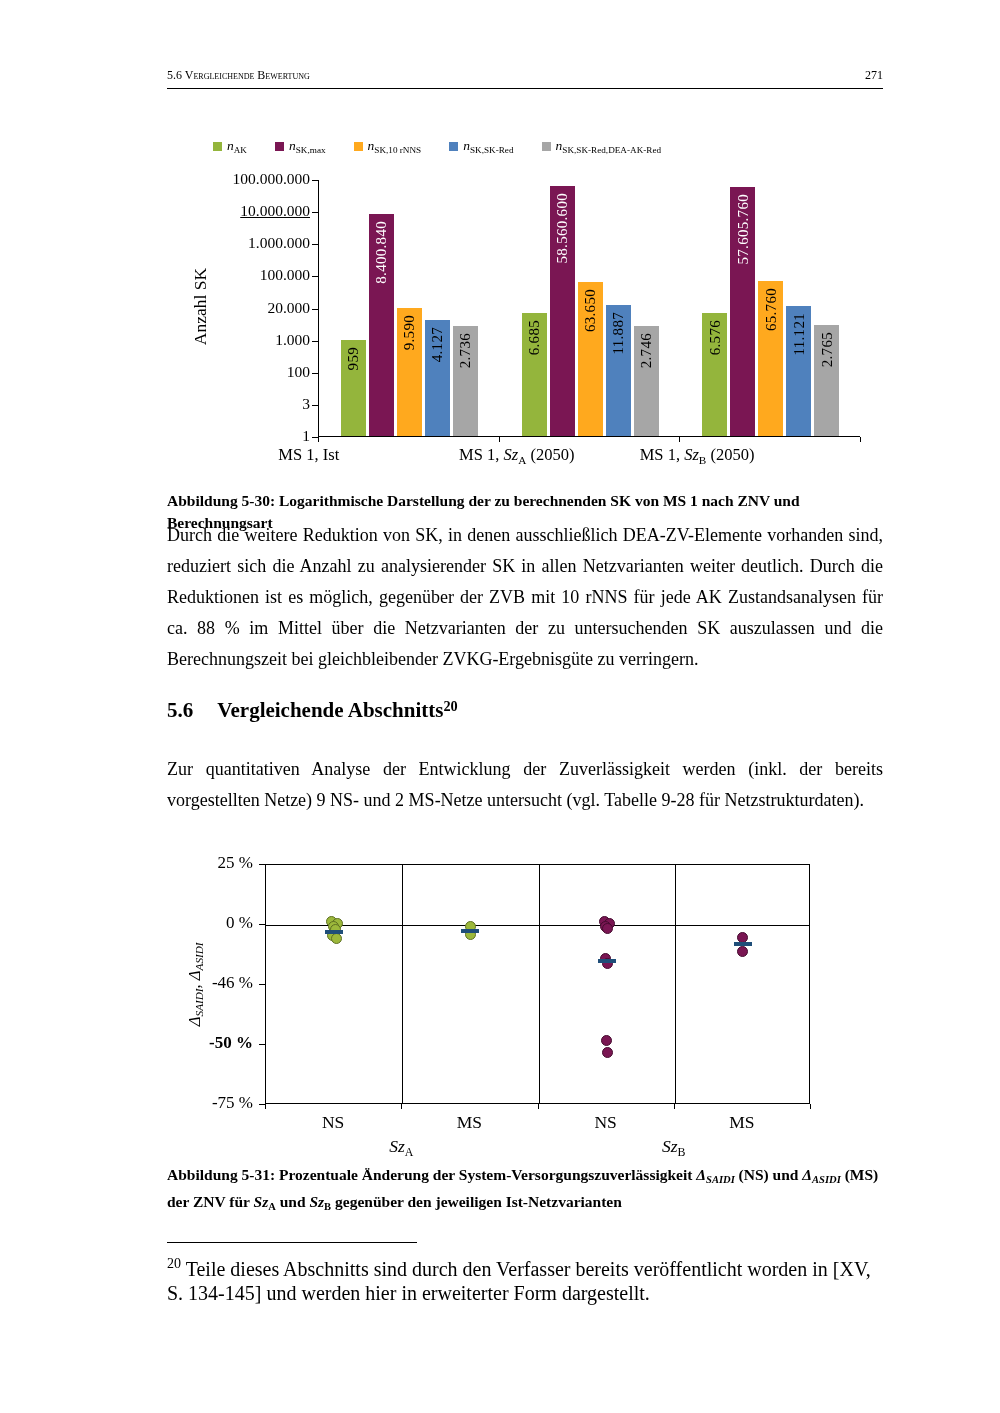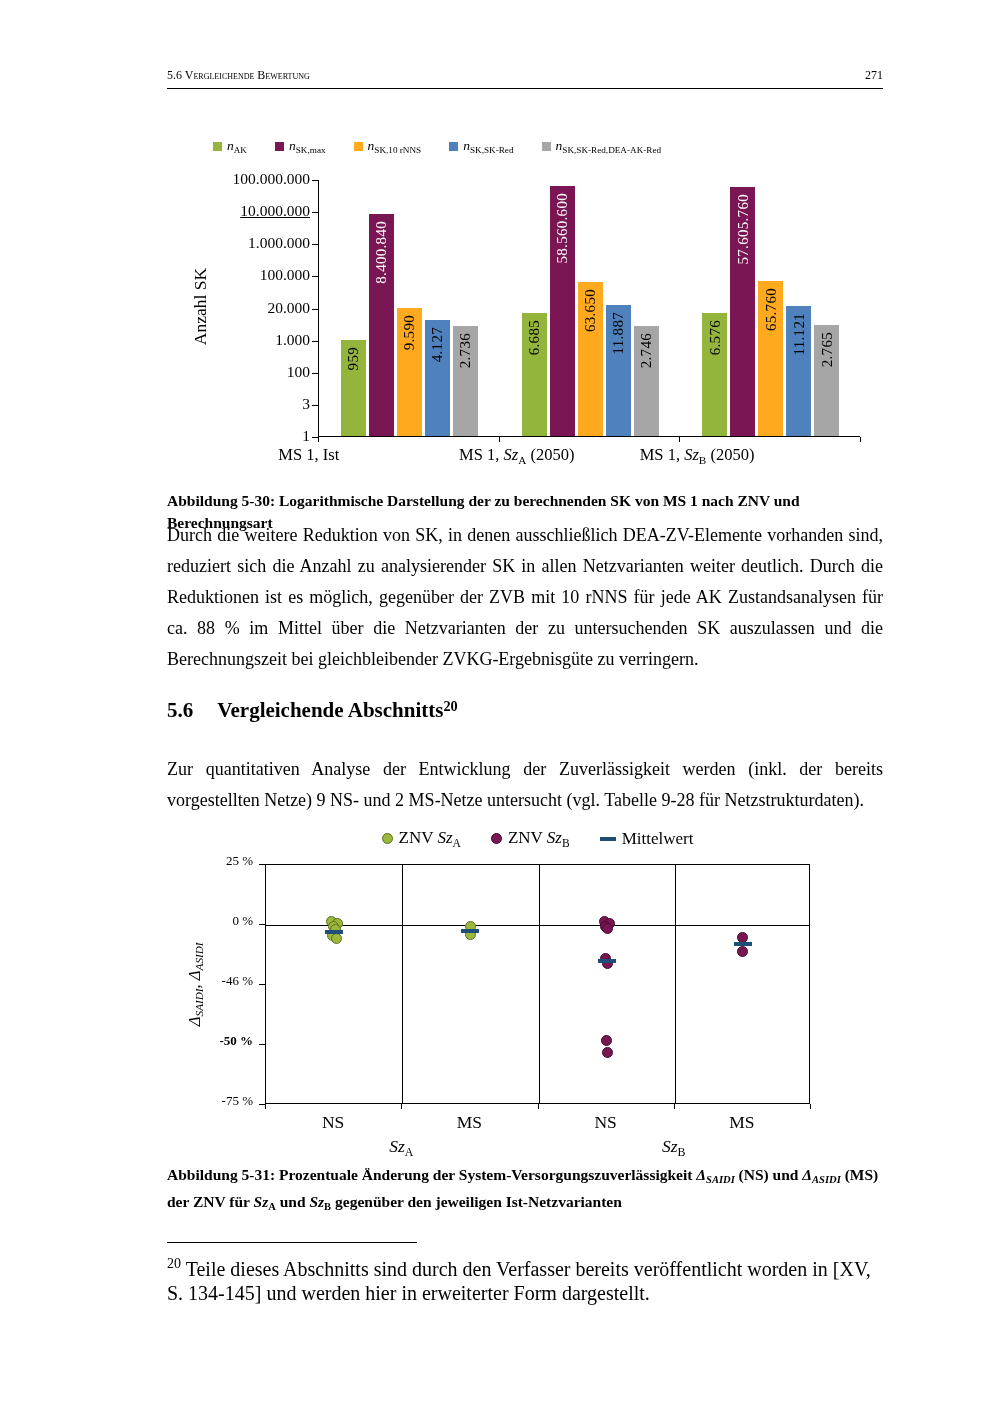--- a/index.html
+++ b/index.html
@@ -37,21 +37,21 @@
   .c1-xcat{position:absolute;top:311px;width:260px;font-size:16.5px}
 
   
   .legend2{position:absolute;left:115px;top:6px;width:545px;display:flex;justify-content:center;gap:30px;
     align-items:center;font-size:17px}
   .leg-dot{width:11px;height:11px;border-radius:50%;display:inline-block;border:1.5px solid;margin-right:6px;flex:none}
   .leg-dash{width:16px;height:3.5px;display:inline-block;margin-right:6px;flex:none}
   .ylab2{position:absolute;left:-75px;top:152px;width:240px;text-align:center;font-size:16.5px;
     transform:rotate(-90deg);transform-origin:center}
   .plot2{position:absolute;left:115px;top:42px;width:545px;height:240px;border:1.2px solid #000}
-  .c2-ytick{position:absolute;left:0;width:103px;text-align:right;font-size:13px}
+  .c2-ytick{position:absolute;left:0;width:103px;text-align:right;font-size:17px}
   .c2-ytickmark{position:absolute;left:109px;width:6px;height:1px;background:#000}
   .c2-div{position:absolute;top:0;width:1px;height:100%;background:#000}
   .c2-zero{position:absolute;left:0;width:100%;height:1px;background:#000}
   .c2-btick{position:absolute;top:282px;width:1px;height:5px;background:#000}
   .c2-glab{position:absolute;top:290px;width:60px;text-align:center;font-size:17.5px}
   .c2-slab{position:absolute;top:314px;width:80px;text-align:center;font-size:17.5px}
   .c2-dot{position:absolute;width:11px;height:11px;border-radius:50%;border:1.5px solid}
   .c2-dash{position:absolute;width:18px;height:3.5px}
 
   
@@ -178,34 +178,20 @@
 
 <p class="bodytext" id="para1">Durch die weitere Reduktion von SK, in denen ausschließlich DEA-ZV-Elemente vorhanden sind, reduziert sich die Anzahl zu analysierender SK in allen Netzvarianten weiter deutlich. Durch die Reduktionen ist es möglich, gegenüber der ZVB mit 10 rNNS für jede AK Zustandsanalysen für ca. 88 % im Mittel über die Netzvarianten der zu untersuchenden SK auszulassen und die Berechnungszeit bei gleichbleibender ZVKG-Ergebnisgüte zu verringern.</p>
 
 <h2 class="secheading">
   <span class="h-num">5.6</span><span>Vergleichende Abschnitts</span><sup class="rt-sup">20</sup>
 </h2>
 
 <p class="bodytext" id="para2">Zur quantitativen Analyse der Entwicklung der Zuverlässigkeit werden (inkl. der bereits vorgestellten Netze) 9 NS- und 2 MS-Netze untersucht (vgl. Tabelle 9-28 für Netzstrukturdaten).</p>
 
 <section class="fig" id="fig2">
-  <div class="legend2">
-      <div class="leg-item">
-        <span class="leg-dot" style="background: rgb(156, 184, 59); border-color: rgb(94, 112, 34);"></span>
-        <span><span>ZNV </span><span class="rt-i">Sz</span><span class="rt-sub">A</span></span>
-      </div>
-      <div class="leg-item">
-        <span class="leg-dot" style="background: rgb(122, 22, 83); border-color: rgb(69, 11, 47);"></span>
-        <span><span>ZNV </span><span class="rt-i">Sz</span><span class="rt-sub">B</span></span>
-      </div>
-      <div class="leg-item">
-        <span class="leg-dash" style="background: rgb(31, 78, 121);"></span>
-        <span><span>Mittelwert</span></span>
-      </div>
-    </div>
   <div class="ylab2"><span class="rt-i">Δ</span><span class="rt-isub">SAIDI</span><span>, </span><span class="rt-i">Δ</span><span class="rt-isub">ASIDI</span></div>
   <div class="plot2">
       <div class="c2-div" style="left: 136.25px;"></div>
       <div class="c2-div" style="left: 272.5px;"></div>
       <div class="c2-div" style="left: 408.75px;"></div>
       <div class="c2-zero" style="top: 60px;"></div>
       <div class="c2-dot" style="left: 59.625px; top: 50.9px; background: rgb(156, 184, 59); border-color: rgb(94, 112, 34);"></div>
       <div class="c2-dot" style="left: 65.625px; top: 53.3px; background: rgb(156, 184, 59); border-color: rgb(94, 112, 34);"></div>
       <div class="c2-dot" style="left: 61.625px; top: 55.7px; background: rgb(156, 184, 59); border-color: rgb(94, 112, 34);"></div>
       <div class="c2-dot" style="left: 63.625px; top: 59.3px; background: rgb(156, 184, 59); border-color: rgb(94, 112, 34);"></div>

